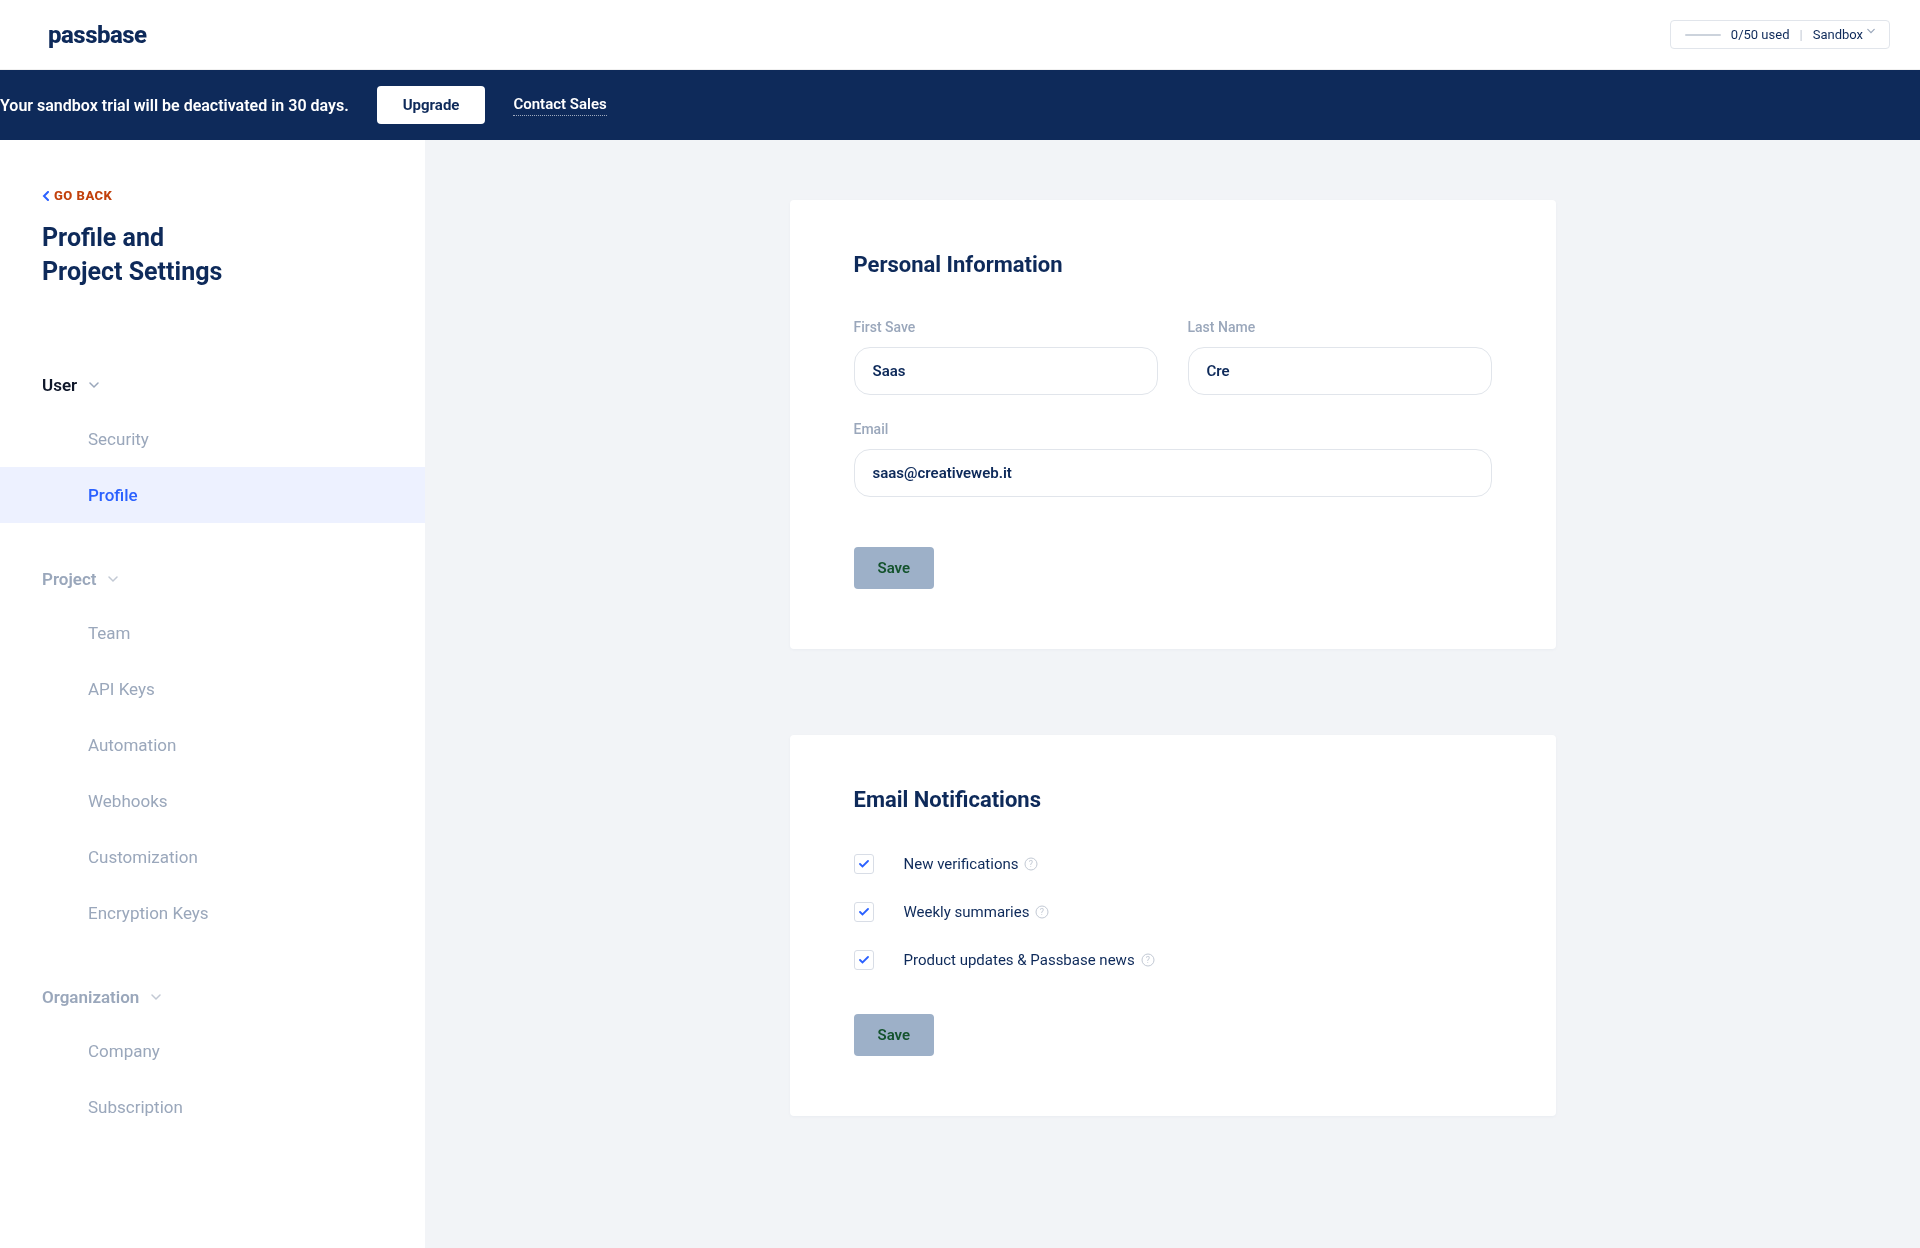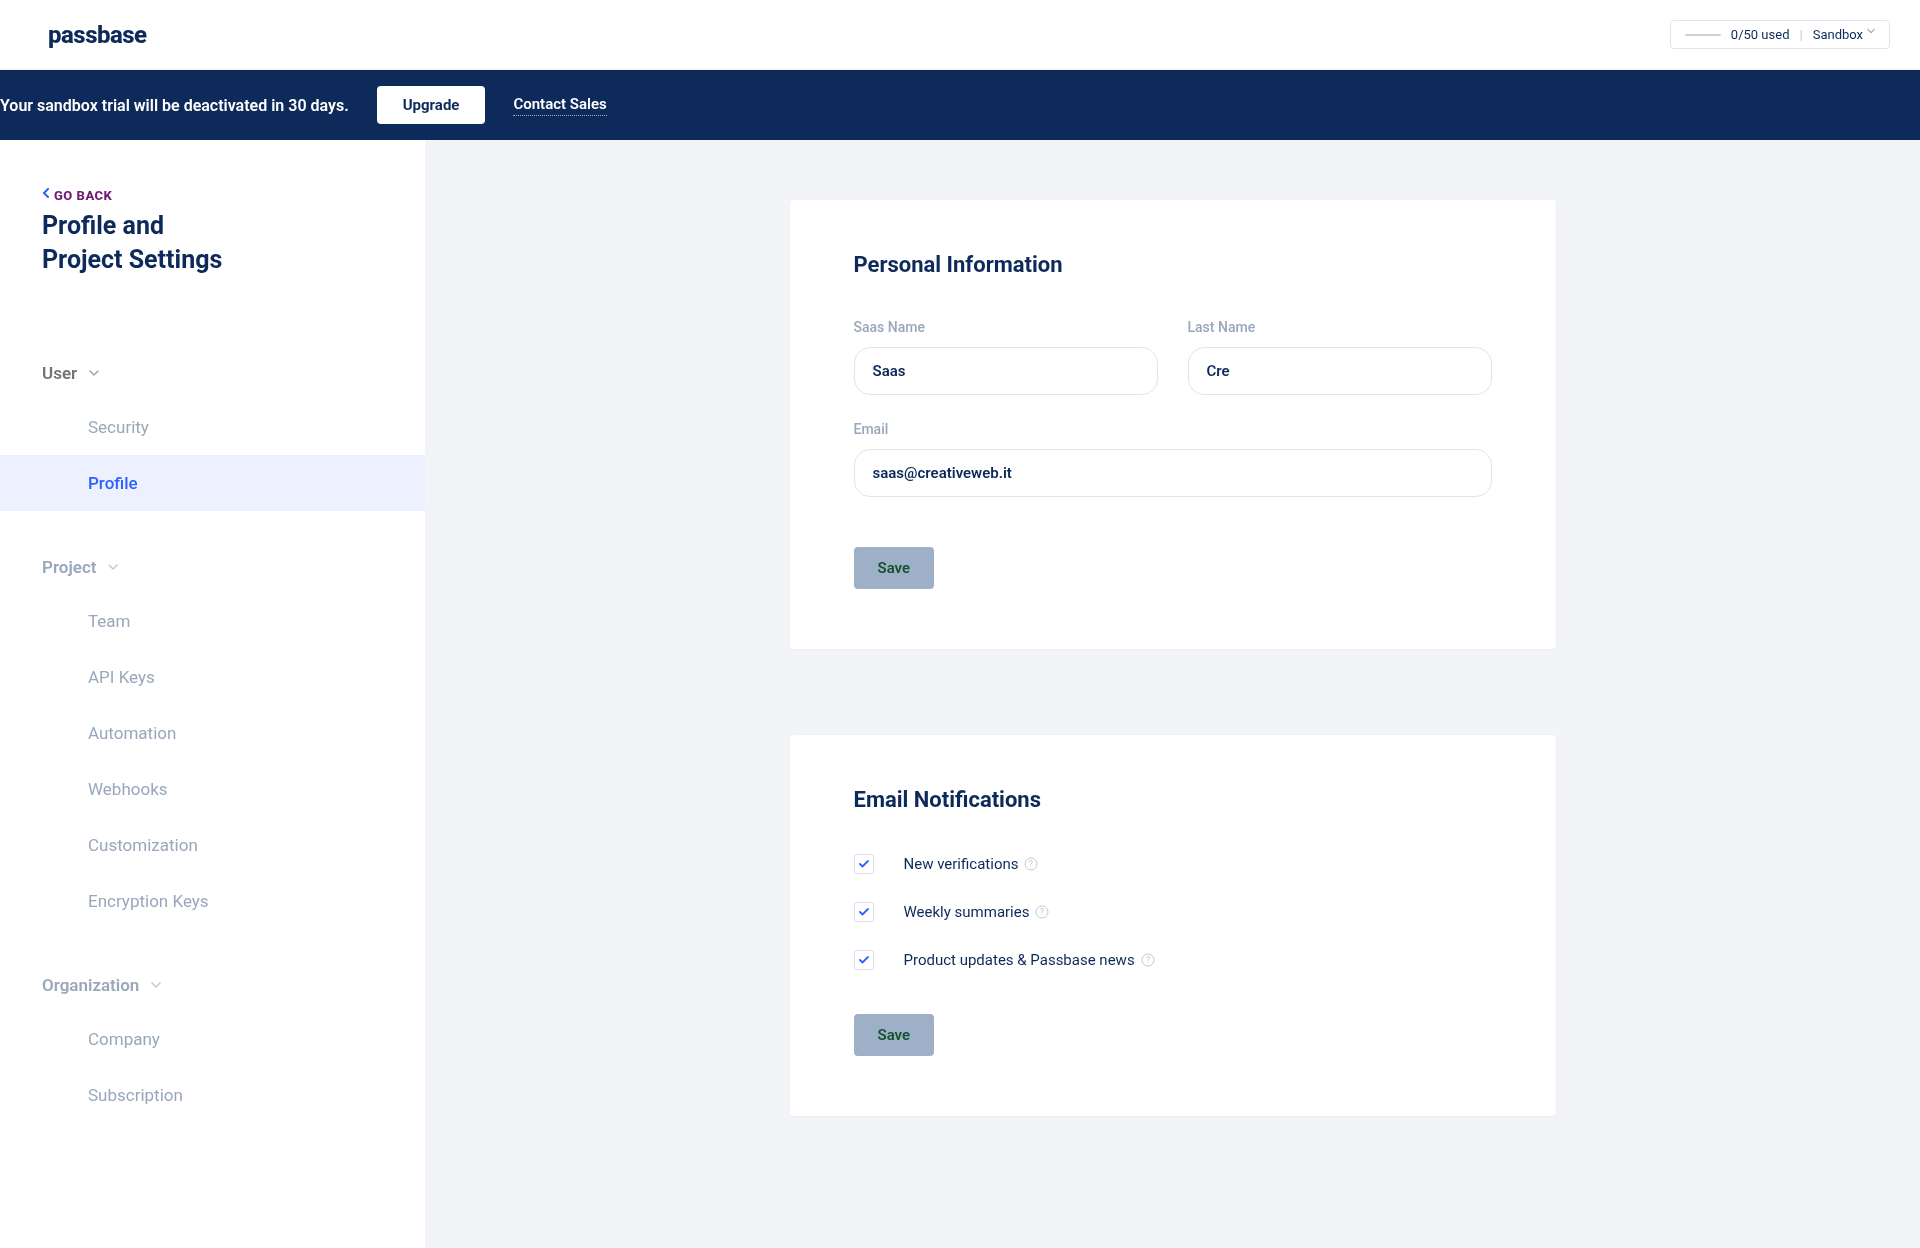--- a/index.html
+++ b/index.html
@@ -102,44 +102,44 @@
       display: flex;
       height: calc(100% - 140px);
     }
     .sidebar {
       width: 425px;
       background: #ffffff;
       padding: 48px 0 0 0;
       flex-shrink: 0;
     }
     .go-back {
-      color: #701a75;
+      color: #c2410c;
       font-size: 13px;
       font-weight: 800;
       letter-spacing: 0.5px;
       display: flex;
-      align-items: flex-start;
+      align-items: center;
       gap: 4px;
       margin-left: 42px;
-      margin-bottom: 6px;
+      margin-bottom: 18px;
       cursor: pointer;
     }
     .go-back-chevron svg {
       display: block;
     }
     .sidebar-title {
       font-size: 25px;
       font-weight: 700;
       color: #0e2a5a;
       margin-left: 42px;
       margin-bottom: 70px;
       line-height: 1.35;
     }
     .section-header {
-      color: #737373;
+      color: #0f172a;
       font-size: 17px;
       font-weight: 600;
       display: flex;
       align-items: center;
       gap: 12px;
       padding: 16px 42px;
       cursor: pointer;
     }
     .section-header.muted {
       color: #9aa7bb;
@@ -343,21 +343,21 @@
       <div class="sidebar-item">Subscription</div>
     </div>
   </aside>
 
   <main class="content">
     <div class="cards-col">
       <div class="card">
         <h3 class="card-title">Personal Information</h3>
         <div class="form-row">
           <div class="form-group">
-            <label class="form-label">Saas Name</label>
+            <label class="form-label">First Save</label>
             <input class="form-input" type="text" value="Saas" style="">
           </div>
           <div class="form-group">
             <label class="form-label">Last Name</label>
             <input class="form-input" type="text" value="Cre" style="">
           </div>
         </div>
         <div class="form-row">
           <div class="form-group">
             <label class="form-label">Email</label>

